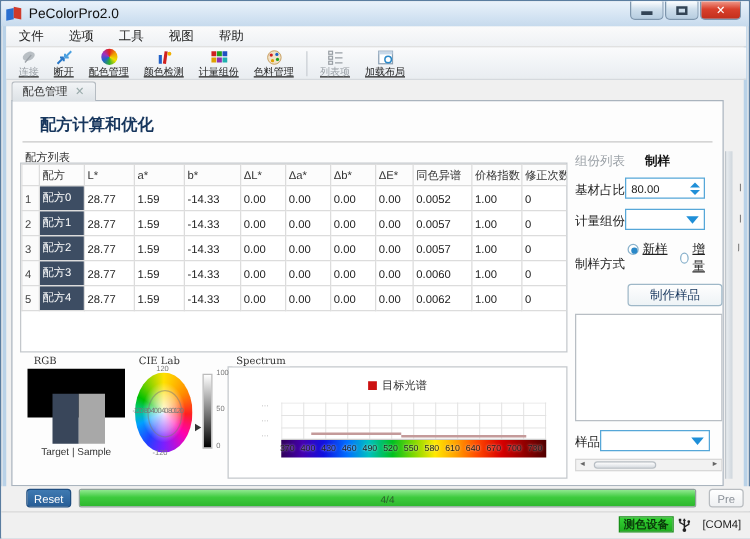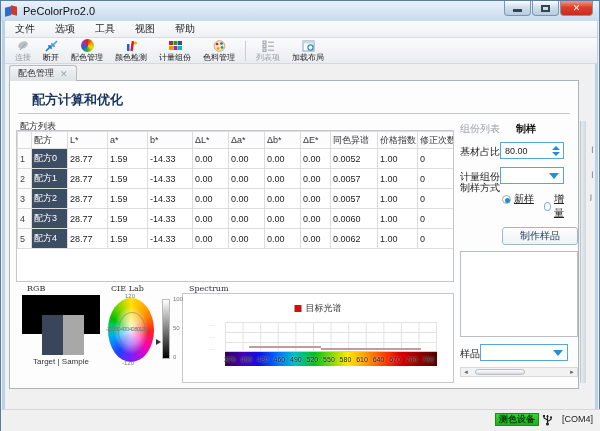--- a/index.html
+++ b/index.html
@@ -22,21 +22,21 @@
   .wbtn .minglyph { width:9px; height:3px; background:#345; margin-top:5px; }
   .wbtn .maxglyph { width:9px; height:7px; border:2px solid #345; }
   
   .menubar { position:absolute; left:4px; top:20px; width:592px; height:17px;
     background:linear-gradient(#fbfbfb,#eef1f4); border-bottom:1px solid #dcdcdc; display:flex; align-items:center; z-index:55;}
   .menu-item { padding:2px 10px; font-size:10px; color:#222; cursor:default; }
   
   .toolbar { position:absolute; left:4px; top:37px; width:592px; height:26px;
     background:linear-gradient(#fafbfc,#e9edf1); border-bottom:1px solid #d5d9dd; display:flex; align-items:flex-start; padding:1px 4px; z-index:55;}
   .tbtn { display:flex; flex-direction:column; align-items:center; justify-content:flex-start;
-    padding:0 6px; height:24px; }
+    padding:0 6px; height:24px;text-decoration:underline; }
   .tbtn .ticon { height:13px; display:flex; align-items:center; }
   .tbtn .tlabel { font-size:8px; margin-top:0px; color:#222; white-space:nowrap; }
   .tbtn.disabled .tlabel { color:#9aa0a6; }
   .tsep { width:1px; height:20px; background:#c9ced3; margin:2px 4px; }
   
   .tabbar { position:absolute; left:4px; top:63px; width:592px; height:17px; display:flex; align-items:flex-end; z-index:55;}
   .dtab { height:16px; display:flex; align-items:center; padding:0 8px; margin-left:4px;
     border:1px solid #b6bcc2; border-bottom:none; border-radius:3px 3px 0 0;
     background:linear-gradient(#f2f4f6,#dde2e6); font-size:9px; color:#333; }
   .dtab.active { background:#fdfdfd; height:17px; font-weight:bold; }
@@ -446,21 +446,21 @@
           <b class="spin-dn"></b>
         </span>
     </div>
 
     <span class="rp-label" style="top:89px;">计量组份</span>
     <div class="rp-input" style="top:86px;">
       <span></span>
       <span class="dd-arrow"></span>
     </div>
 
-    <span class="rp-label" style="top:100px;font-family:Liberation Mono, monospace;">制样方式</span>
+    <span class="rp-label" style="top:123px;font-family:Liberation Mono, monospace;">制样方式</span>
     <span class="radio sel" style="position:absolute;left:492px;top:111px;">
       <span class="ring"></span>
       <span>新样</span>
     </span>
     <span class="radio" style="position:absolute;left:534px;top:111px;">
       <span class="ring"></span>
       <span>增量</span>
     </span>
 
     <div class="make-btn">制作样品</div>
@@ -478,20 +478,28 @@
       <span class="thumb"></span>
       <span class="arr" style="right:2px;">►</span>
     </div>
 
     <div class="splitter"></div>
     <div class="clip-mark" style="top:64px;">丨</div>
     <div class="clip-mark" style="top:89px;">丨</div>
     <div class="clip-mark" style="top:112px;">丿</div>
   </div>
 
+  <div class="actionbar">
+    <div class="reset-btn">Reset</div>
+    <div class="progress">
+      <div class="fill"></div>
+      <div class="ptext">4/4</div>
+    </div>
+    <div class="pre-btn">Pre</div>
+  </div>
 
   <div class="statusbar">
     <div class="device-badge">测色设备</div>
     <span class="usb-ico">
       <svg width="11" height="13">
           <line x1="5.5" y1="2" x2="5.5" y2="11" stroke="#222" stroke-width="1.2"></line>
           <circle cx="5.5" cy="11" r="1.5" fill="#222"></circle>
           <path d="M5.5 7 L2 5 L2 3.5" stroke="#222" stroke-width="1.1" fill="none"></path>
           <rect x="1" y="2" width="2" height="2" fill="#222"></rect>
           <path d="M5.5 8.5 L9 6.5 L9 5" stroke="#222" stroke-width="1.1" fill="none"></path>

